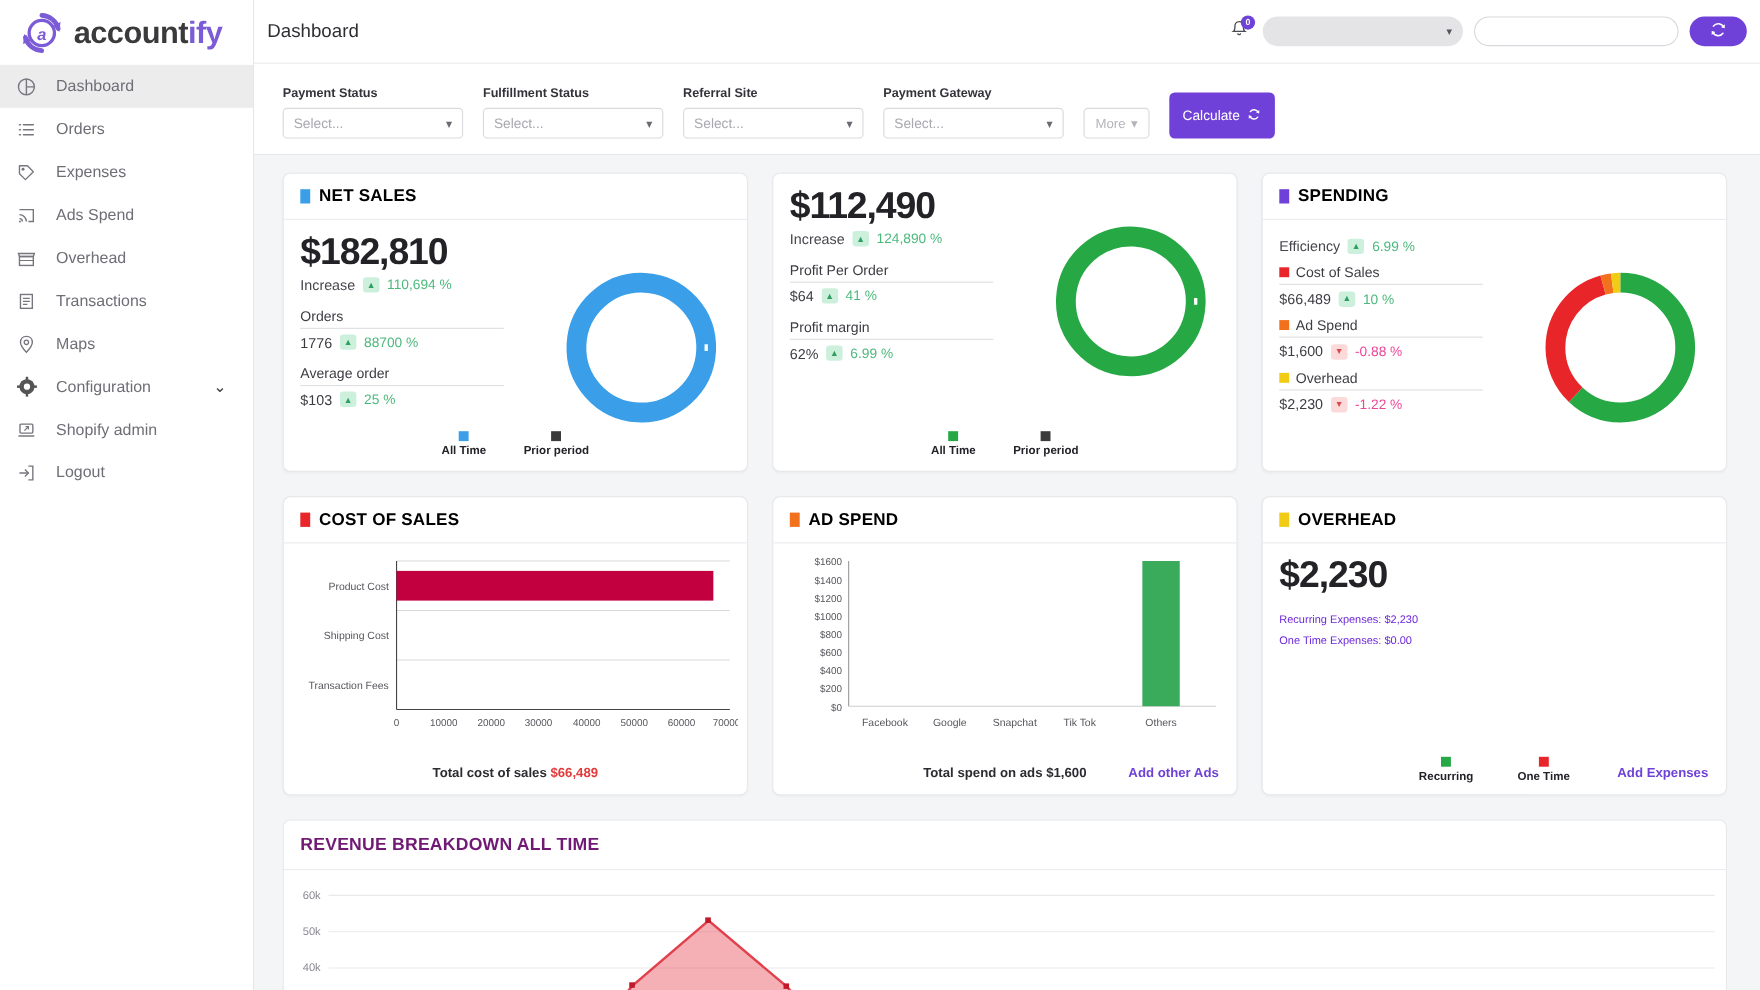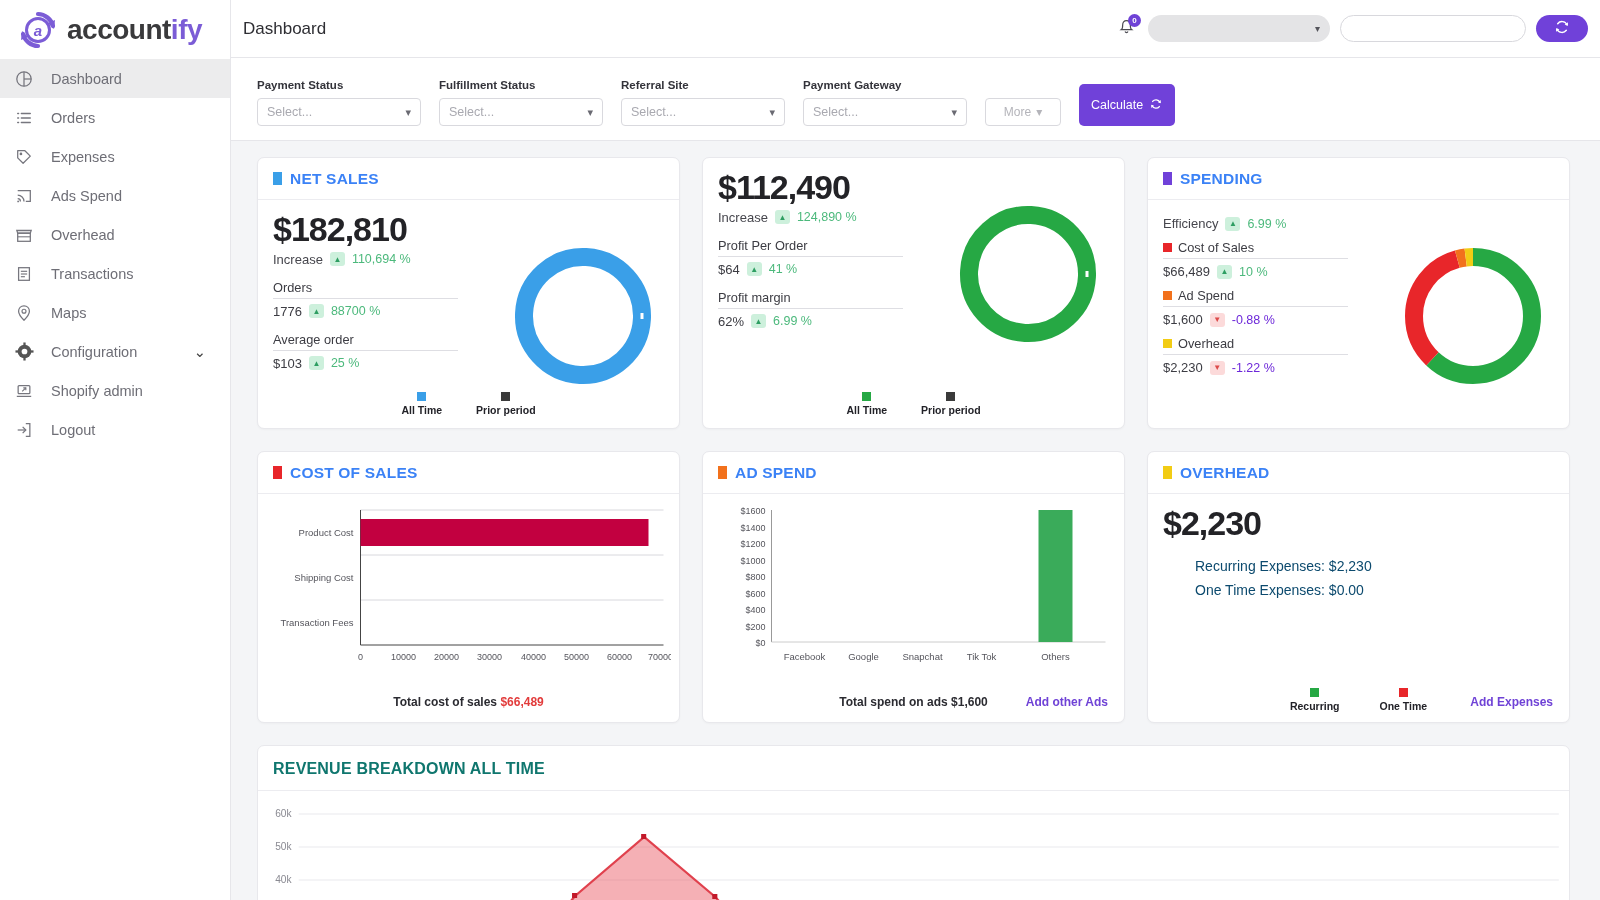--- a/index.html
+++ b/index.html
@@ -71,21 +71,21 @@
   }
   .filter-group { display: flex; flex-direction: column; }
   .filter-label { font-size: 11.5px; color: #33333a; margin-bottom: 7px; font-weight: 600; }
   .filter-select {
     width: 164px; height: 28px; border: 1px solid #d9d9de; border-radius: 4px;
     background: #fff; display: flex; align-items: center; padding: 0 9px;
     color: #a9a9b0; font-size: 12.5px; cursor: pointer;
   }
   .filter-select .cv { margin-left: auto; color: #6a6a72; font-size: 11px; }
   .more-btn {
-    width: 76px; height: 28px; border: 1px solid #d9d9de; border-radius: 4px; background: #fff;
+    width: 60px; height: 28px; border: 1px solid #d9d9de; border-radius: 4px; background: #fff;
     display: flex; align-items: center; justify-content: center; gap: 5px;
     color: #b4b4ba; font-size: 12px; cursor: pointer; margin-top: 30px;
   }
   .calc-btn {
     height: 42px; border-radius: 5px; background: #7041d9; color: #fff;
     display: flex; align-items: center; justify-content: center; gap: 6px;
     font-size: 12.5px; padding: 0 12px; border: none; cursor: pointer;
   }
 
   
@@ -94,56 +94,56 @@
   .card {
     background: #fff; border: 1px solid #e8e8ec; border-radius: 7px;
     flex: 1; display: flex; flex-direction: column;
     box-shadow: 0 1px 2px rgba(0,0,0,0.03);
   }
   .card-head {
     height: 42px; border-bottom: 1px solid #ececf0; display: flex; align-items: center;
     padding-left: 15px; gap: 8px;
   }
   .sq { width: 9px; height: 13px; display: inline-block; }
-  .card-title { font-size: 15.5px; font-weight: bold; color: #3b82f6; letter-spacing: .2px; }
+  .card-title { font-size: 15.5px; font-weight: bold; color: #000000; letter-spacing: .2px; }
   .card-body { flex: 1; position: relative; padding: 12px 15px 0 15px; }
 
   .big-num { font-size: 34px; font-weight: bold; color: #232327; letter-spacing: -1px; line-height: 1.05; }
   .sub-row { display: flex; align-items: center; gap: 7px; margin-top: 4px; font-size: 13px; color: #46464d; }
   .pill {
     width: 15px; height: 14px; border-radius: 3px; display: inline-flex;
     align-items: center; justify-content: center; font-size: 8px;
   }
   .pill.up { background: #cdf0dc; color: #2e9e62; }
   .pill.down { background: #fcdada; color: #dc4a4a; }
   .pct.up { color: #4cb97c; font-size: 12.5px; }
-  .pct.down { color: #6d28d9; font-size: 12.5px; }
+  .pct.down { color: #ec4899; font-size: 12.5px; }
 
   .metric { margin-top: 13px; width: 185px; }
   .metric-label { font-size: 12.8px; color: #3c3c43; padding-bottom: 3px; border-bottom: 1px solid #dedee3; display:flex; align-items:center; gap:6px;}
   .metric-val { display: flex; align-items: center; gap: 7px; margin-top: 5px; font-size: 13px; color: #3c3c43; }
 
   .donut-wrap { position: absolute; right: 22px; top: 42px; }
   .legend-row {
     display: flex; justify-content: center; gap: 34px; padding: 6px 0 12px 0;
   }
   .legend-item { display: flex; flex-direction: column; align-items: center; gap: 3px; }
   .legend-sq { width: 9px; height: 9px; }
   .legend-lbl { font-size: 10.5px; font-weight: bold; color: #222228; }
 
   .chart-foot { text-align: center; font-size: 12px; font-weight: bold; color: #2b2b31; padding: 8px 0 13px 0; position: relative; }
   .chart-foot .red { color: #e23b3b; }
   .foot-link { position: absolute; right: 16px; bottom: 13px; color: #6f42d6; font-size: 12px; font-weight: bold; cursor: pointer; }
 
-  .ov-line { font-size: 14px; color: #0c4a6e; margin-top: 8px; margin-left: 32px; }
+  .ov-line { font-size: 10px; color: #6d28d9; margin-top: 8px; }
   .ov-legend { display: flex; justify-content: center; gap: 40px; padding-top: 10px; }
 
   .wide-card { background: #fff; border: 1px solid #e8e8ec; border-radius: 7px; }
   .wide-head { padding: 14px 0 12px 15px; border-bottom: 1px solid #ececf0; }
-  .wide-title { font-size: 16px; font-weight: bold; color: #0f766e; letter-spacing: .2px; }
+  .wide-title { font-size: 16px; font-weight: bold; color: #701a75; letter-spacing: .2px; }
 
   text { font-family: "Liberation Sans", sans-serif; }
 </style>
 </head>
 <body>
 
 <div class="app">
 
   <aside class="sidebar">
     <div class="logo-area">

